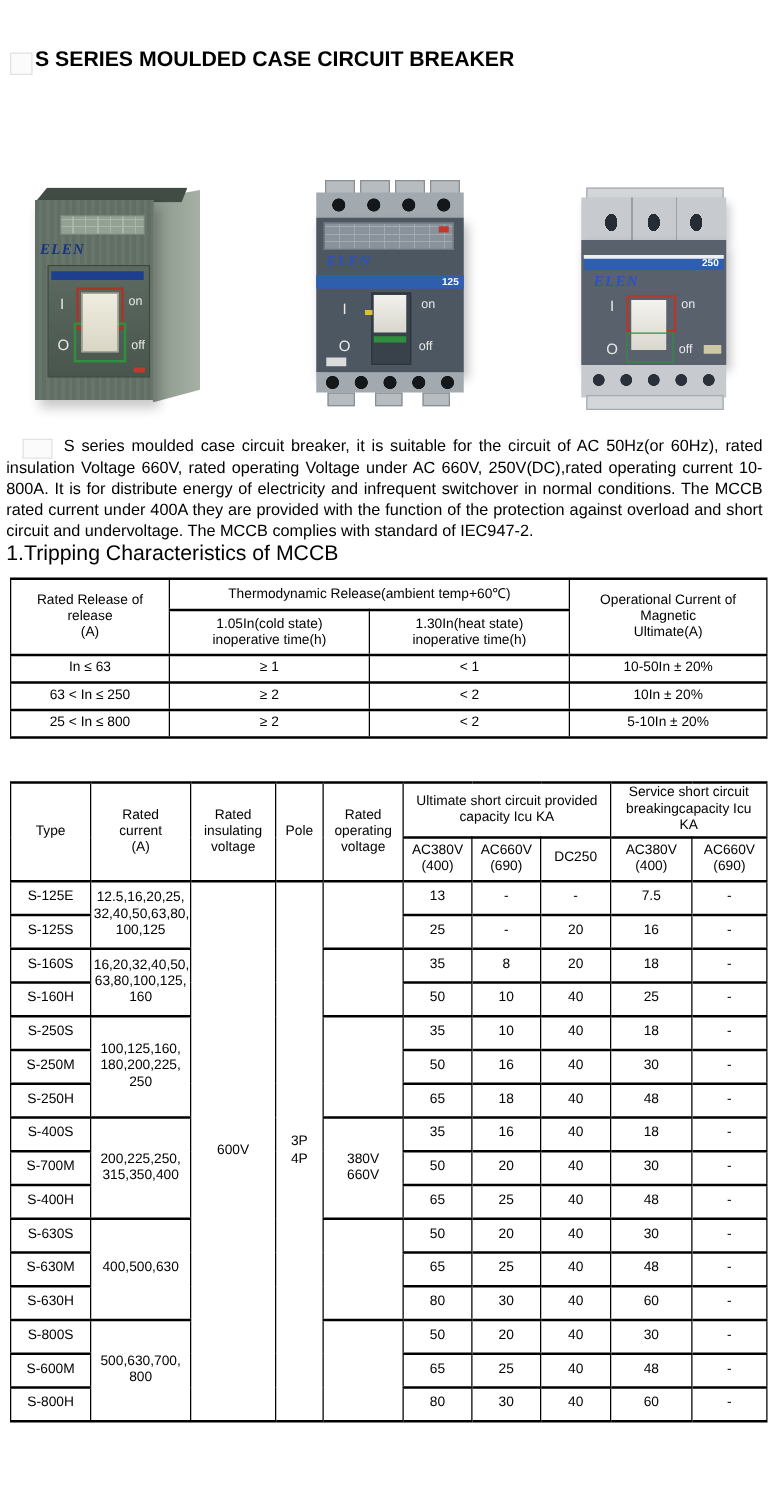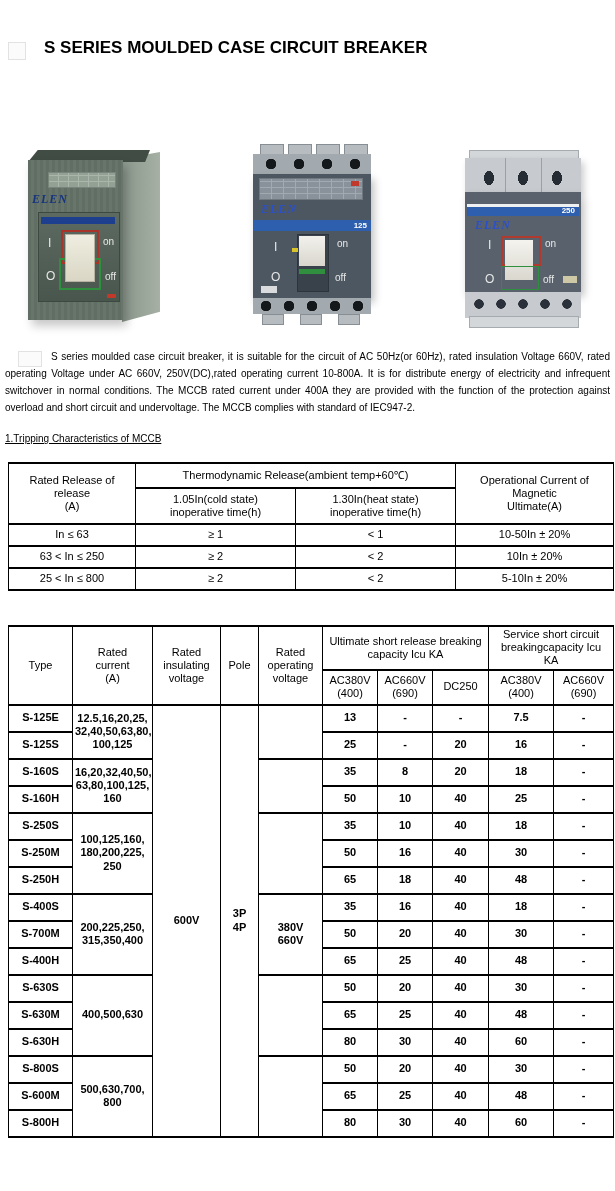--- a/index.html
+++ b/index.html
@@ -1,30 +1,30 @@
 <!DOCTYPE html>
 <html><head>
 <meta charset="utf-8">
 <style>
   html,body{margin:0;padding:0;background:#fff;}
   .page{position:relative;width:615px;height:1191px;background:#fff;overflow:hidden;
         font-family:"Liberation Sans",sans-serif;color:#000;}
-  .title{position:absolute;left:44px;top:38px;font-size:17px;font-weight:bold;white-space:nowrap;}
+  .title{position:absolute;left:28px;top:38px;font-size:17px;font-weight:bold;white-space:nowrap;}
   .ph-sq{position:absolute;border:1px solid #e2e2e2;background:#fbfbfb;}
-  .intro{position:absolute;left:5px;top:348px;width:605px;font-size:10px;line-height:17px;
+  .intro{position:absolute;left:5px;top:348px;width:605px;font-size:13px;line-height:17px;
          text-align:justify;text-indent:46px;}
-  .h2{position:absolute;left:5px;top:433px;font-size:10px;text-decoration:underline;}
+  .h2{position:absolute;left:5px;top:433px;font-size:17px;}
   table{border-collapse:collapse;table-layout:fixed;position:absolute;left:8px;background:#fff;}
   td{border:1px solid #000;border-top-width:2px;border-bottom-width:2px;font-size:11px;
      text-align:center;vertical-align:middle;padding:1px 2px;line-height:1.2;overflow:hidden;}
   .pre{white-space:pre-line;}
   #t1{top:462px;width:605px;}
   #t1 .g1{height:25px;} #t1 .g2{height:36px;} #t1 .dr{height:22px;}
   #t2{top:625px;width:605px;}
-  #t2 .g1{height:43px;} #t2 .g2{height:35px;} #t2 .dr{height:27px;font-weight:bold;}
+  #t2 .g1{height:43px;} #t2 .g2{height:35px;} #t2 .dr{height:27px;}
   
   .photo{position:absolute;}
   .photo *{position:absolute;}
   .lbl{color:#e8e8e8;font-size:10px;} .lbl.big{font-size:12px;}
   .logo{font-family:"Liberation Serif",serif;font-style:italic;font-weight:bold;letter-spacing:1px;}
   
   #p1{left:22px;top:150px;width:140px;height:175px;}
   .b1-top{left:6px;top:0;width:122px;height:12px;background:#414c44;clip-path:polygon(0 100%,8% 0,100% 0,96% 100%);}
   .b1-side{left:100px;top:2px;width:38px;height:170px;background:linear-gradient(90deg,#8b978c,#a6b0a4);
            clip-path:polygon(0 4%,100% 0,100% 94%,0 100%);}
@@ -241,21 +241,21 @@
         <td rowspan="2" class="pre">Rated
 current
 (A)</td>
         <td rowspan="2" class="pre">Rated
 insulating
 voltage</td>
         <td rowspan="2">Pole</td>
         <td rowspan="2" class="pre">Rated
 operating
 voltage</td>
-        <td colspan="3" class="pre">Ultimate short release breaking
+        <td colspan="3" class="pre">Ultimate short circuit provided
 capacity Icu KA</td>
         <td colspan="2" class="pre">Service short circuit
 breakingcapacity Icu
 KA</td>
       </tr>
       <tr class="g2">
         <td class="pre">AC380V
 (400)</td>
         <td class="pre">AC660V
 (690)</td>

